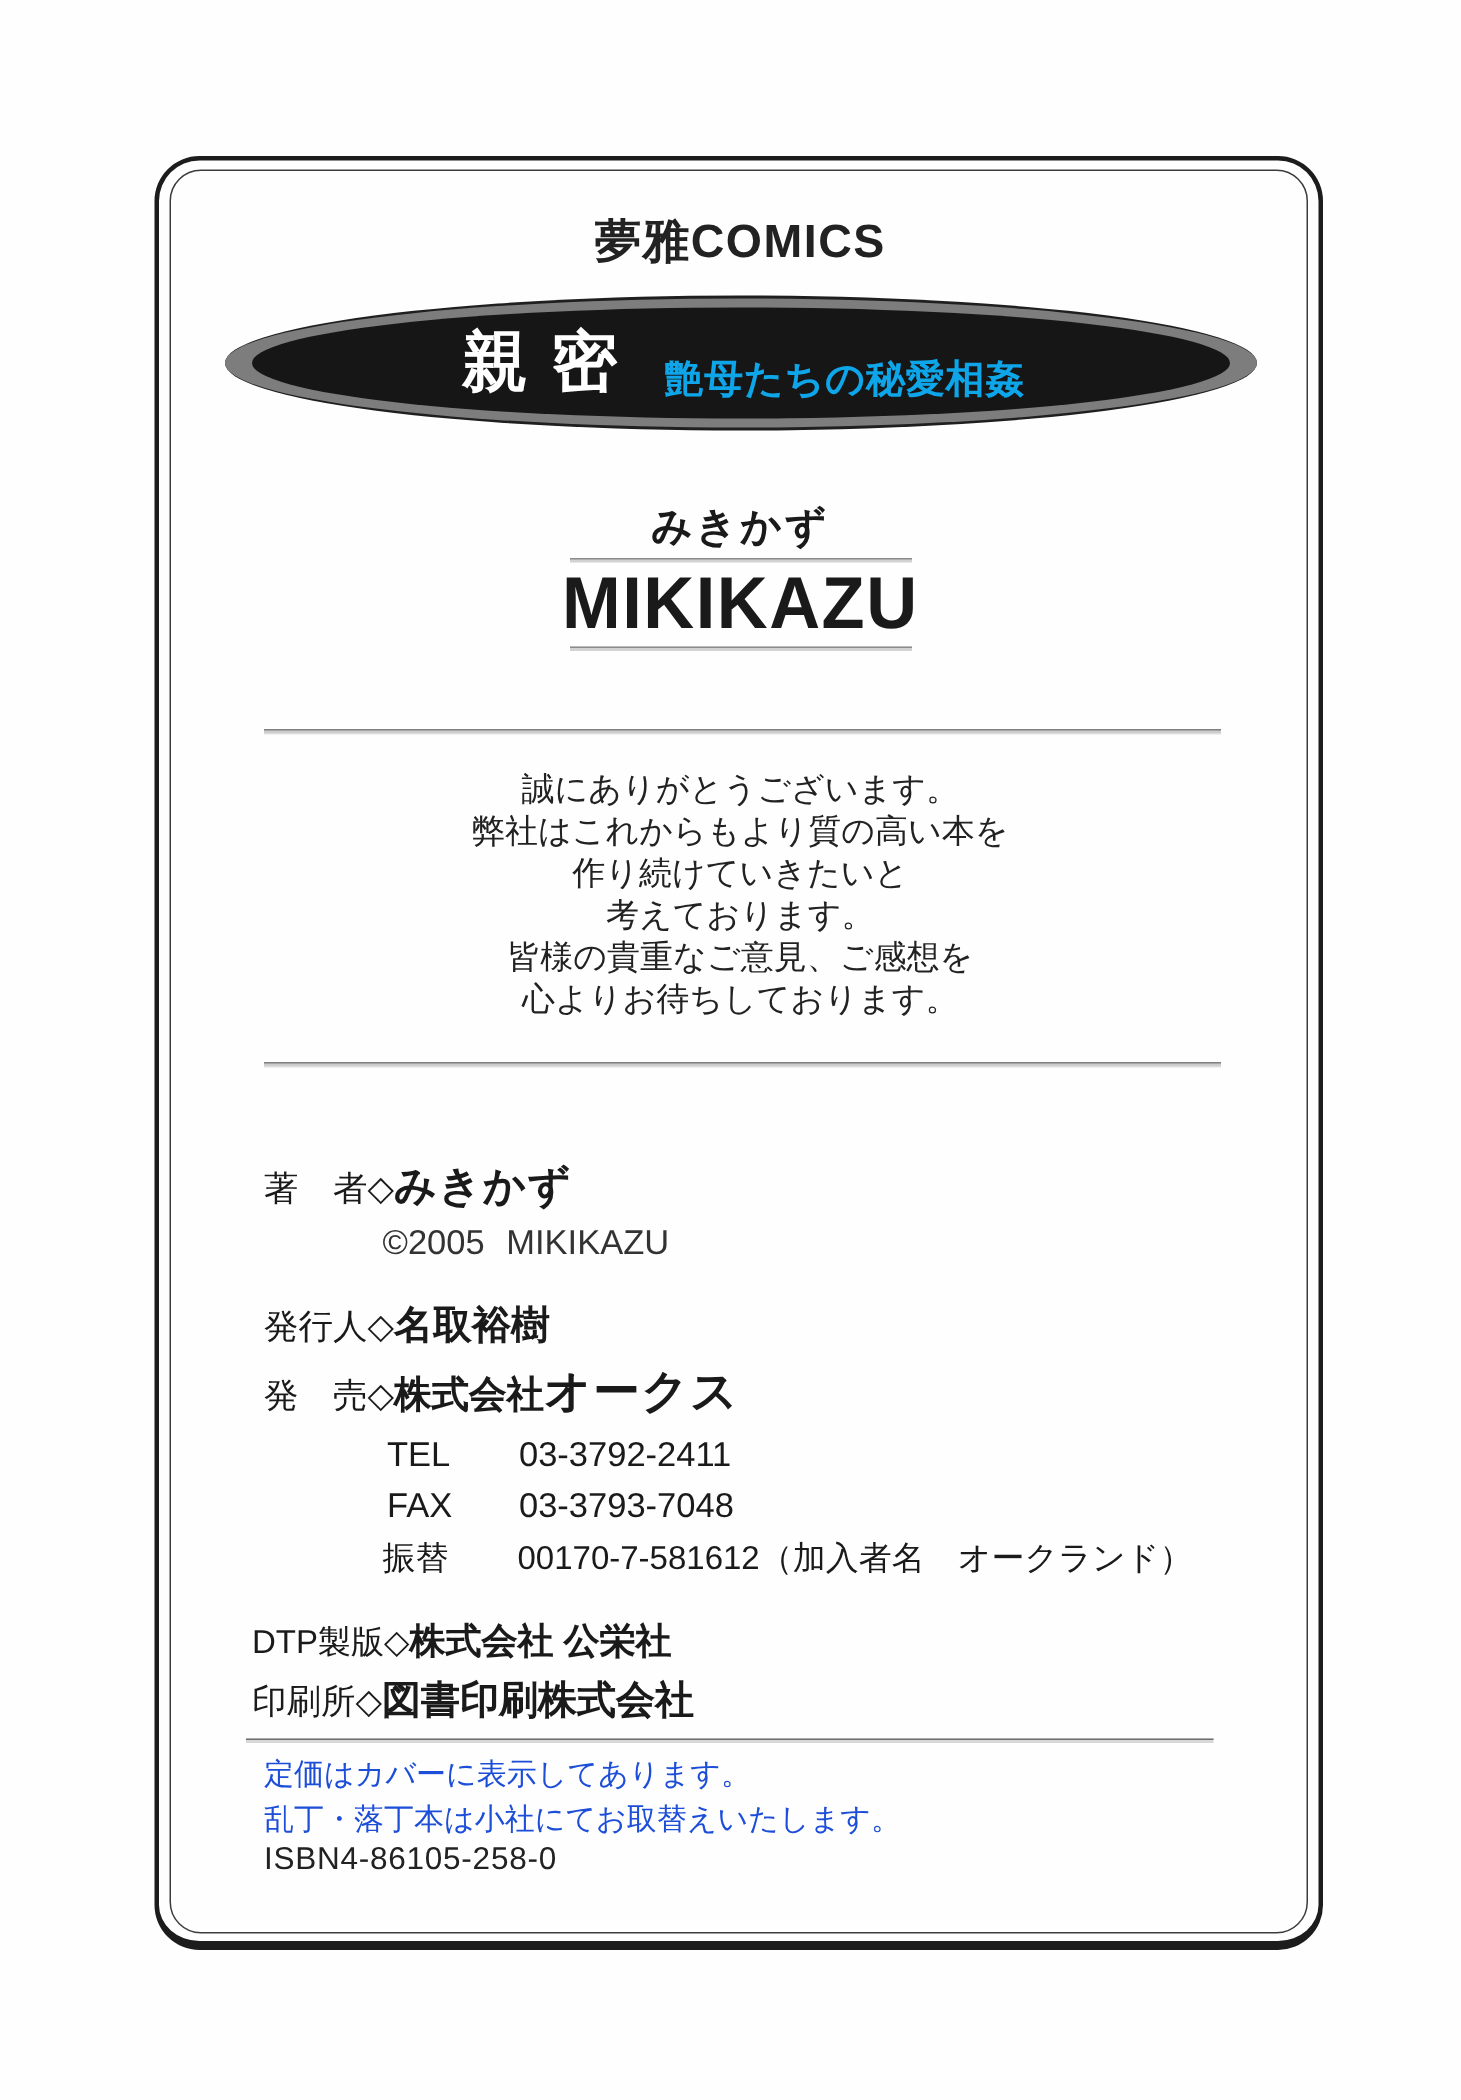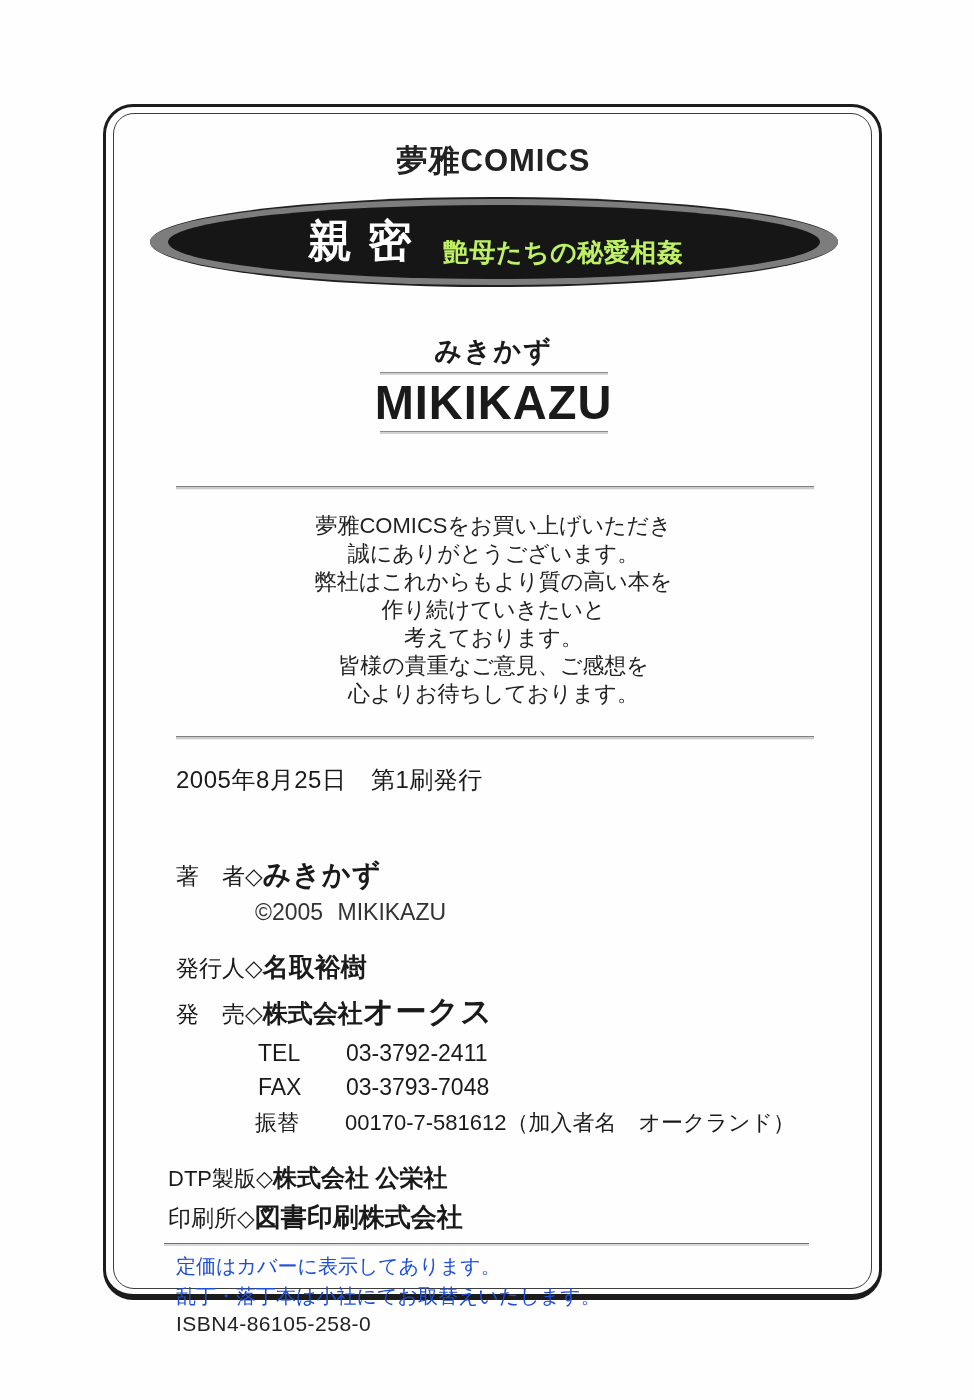--- a/index.html
+++ b/index.html
@@ -46,21 +46,21 @@
   .oval-core {
     width:652px; height:74px; border-radius:50%;
     display:flex; align-items:center; justify-content:center; gap:16px;
   }
   .oval-title {
     color:#ffffff; font-family:"Liberation Serif","DejaVu Serif",serif;
     font-size:44px; font-weight:700; letter-spacing:0.35em; line-height:1;
     text-indent:0.1em; white-space:nowrap;text-align:center;
   }
   .oval-subtitle {
-    color:#bef264; font-size:26px; font-weight:800; letter-spacing:0.5px;
+    color:#0ea5e9; font-size:26px; font-weight:800; letter-spacing:0.5px;
     margin-top:20px; white-space:nowrap;
   }
 
   
   .author-block { margin-top:46px; text-align:center; }
   .author-kana { font-size:27px; font-weight:800; letter-spacing:2px; }
   .rule-small {
     width:228px; margin:3px auto 0 auto; height:3px;
     background:#d2d2d2; border-top:1px solid #8b8b8b;
   }
@@ -143,32 +143,30 @@
     <div class="author-block">
       <div class="author-kana">みきかず</div>
       <div class="rule-small"></div>
       <div class="author-roman">MIKIKAZU</div>
       <div class="rule-small"></div>
     </div>
 
     <div class="rule-big top"></div>
 
     <div class="message">
-      <div>夢雅COMICSをお買い上げいただき</div>
       <div>誠にありがとうございます。</div>
       <div>弊社はこれからもより質の高い本を</div>
       <div>作り続けていきたいと</div>
       <div>考えております。</div>
       <div>皆様の貴重なご意見、ご感想を</div>
       <div>心よりお待ちしております。</div>
     </div>
 
     <div class="rule-big bottom"></div>
 
-    <div class="date-line">2005年8月25日　第1刷発行</div>
 
     <div class="credits">
       <div class="cr-line author-line">
         <span class="lbl">著　者◇</span><span class="name-bold">みきかず</span>
       </div>
       <div class="copyright-line">©2005 MIKIKAZU</div>
 
       <div class="cr-line publisher-line">
         <span class="lbl">発行人◇</span><span class="name-bold">名取裕樹</span>
       </div>

